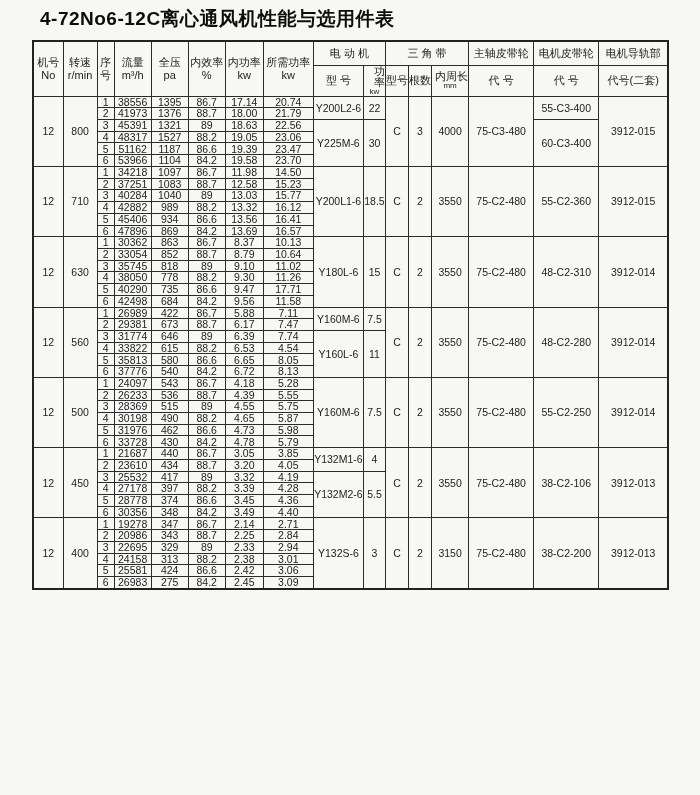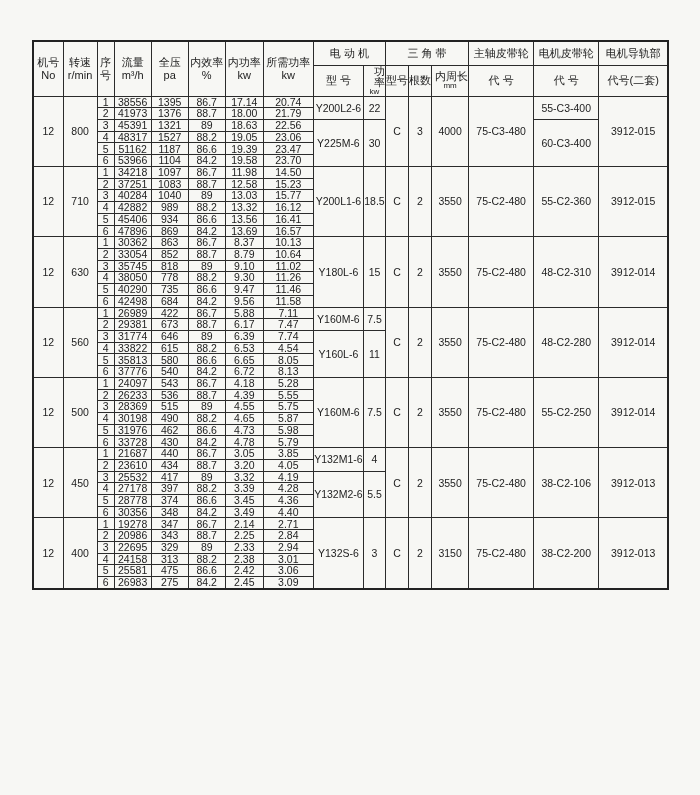--- a/index.html
+++ b/index.html
@@ -33,20 +33,21 @@
   }
   thead tr { height:24px; }
   tbody td { font-size:10.5px; line-height:1; white-space:nowrap; }
   .sub { display:block; font-size:8px; line-height:1; margin-top:-1px; }
   .main { display:block; font-size:11px; line-height:1.05;text-align:right; }
 </style>
 </head>
 <body>
 
 <div class="page">
+  <div class="title">4-72No6-12C离心通风机性能与选用件表</div>
 
   <table class="spec">
     <colgroup>
       <col style="width:30px">
         <col style="width:34px">
         <col style="width:17px">
       <col style="width:37px">
         <col style="width:37px">
         <col style="width:37px">
       <col style="width:38px">
@@ -256,21 +257,21 @@
           <td>88.2</td>
           <td>9.30</td>
           <td>11.26</td>
         </tr>
         <tr>
           <td>5</td>
           <td>40290</td>
           <td>735</td>
           <td>86.6</td>
           <td>9.47</td>
-          <td>11.46</td>
+          <td>17.71</td>
         </tr>
         <tr>
           <td>6</td>
           <td>42498</td>
           <td>684</td>
           <td>84.2</td>
           <td>9.56</td>
           <td>11.58</td>
         </tr>
         <tr>
@@ -489,21 +490,21 @@
           <td>4</td>
           <td>24158</td>
           <td>313</td>
           <td>88.2</td>
           <td>2.38</td>
           <td>3.01</td>
         </tr>
         <tr>
           <td>5</td>
           <td>25581</td>
-          <td>475</td>
+          <td>424</td>
           <td>86.6</td>
           <td>2.42</td>
           <td>3.06</td>
         </tr>
         <tr>
           <td>6</td>
           <td>26983</td>
           <td>275</td>
           <td>84.2</td>
           <td>2.45</td>

